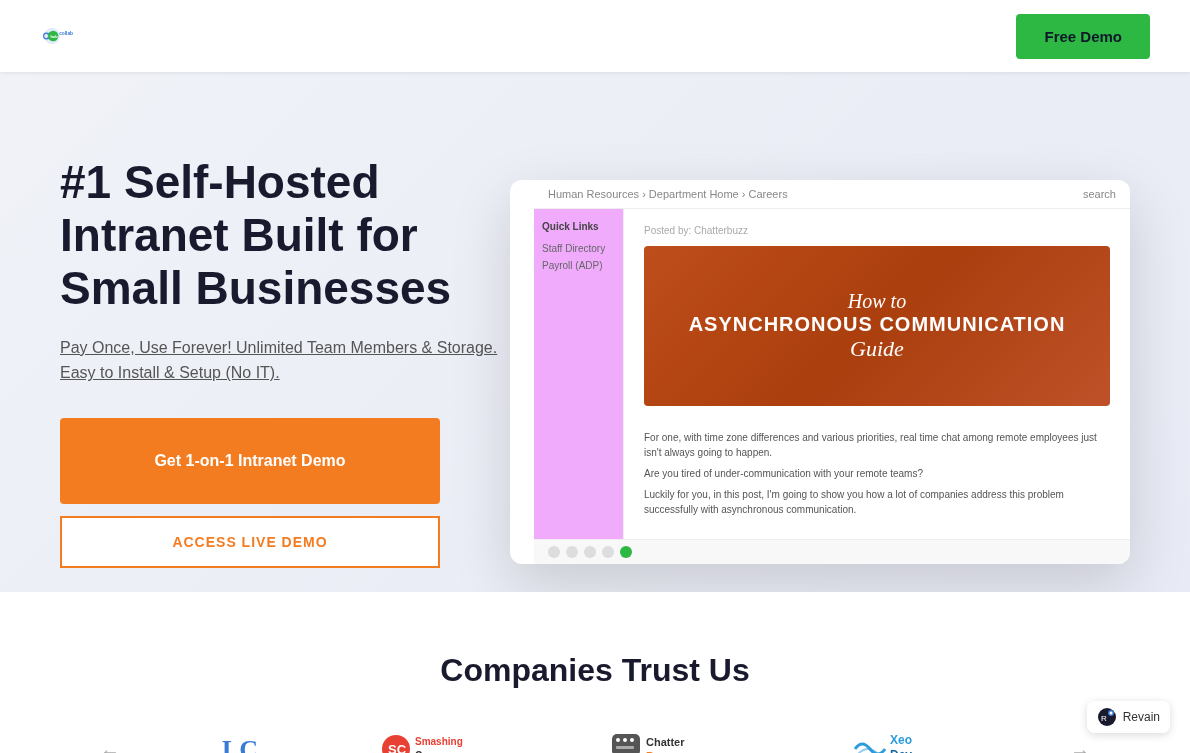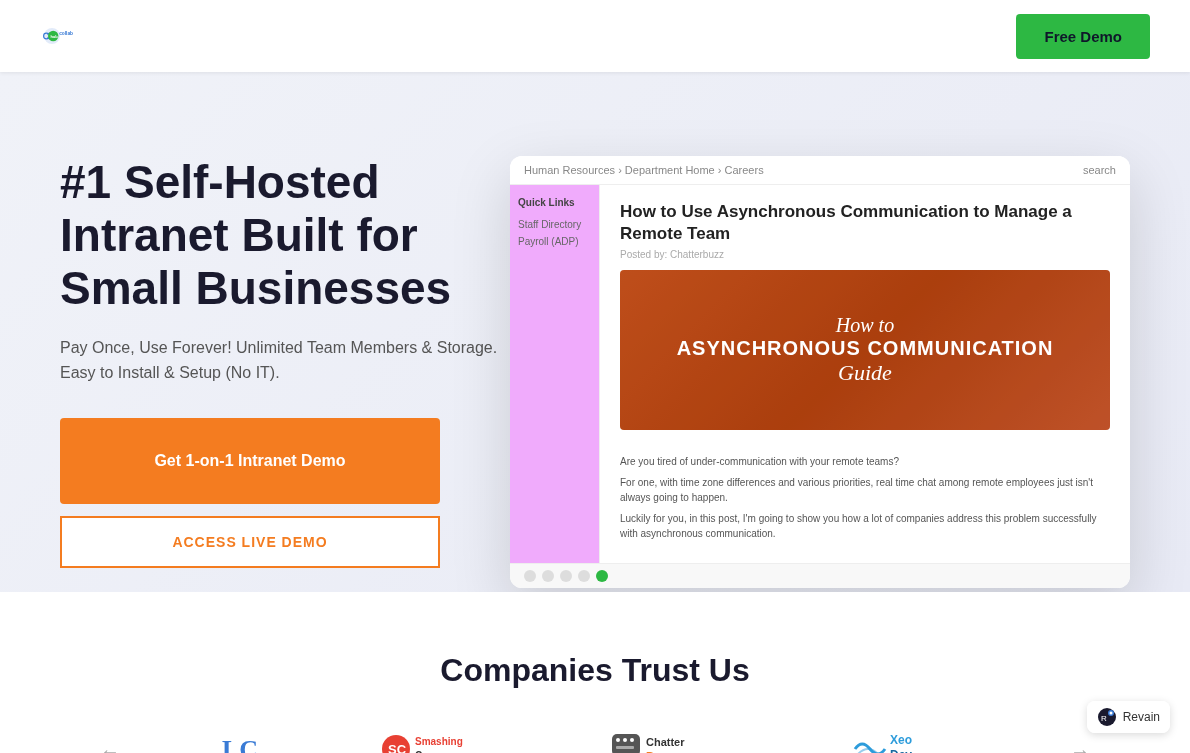--- a/index.html
+++ b/index.html
@@ -51,20 +51,21 @@
       font-weight: 800;
       color: #1a1a2e;
       line-height: 1.15;
       margin-bottom: 20px;
     }
     .hero-subtitle {
       font-size: 16px;
       color: #555;
       line-height: 1.6;
       margin-bottom: 32px;
+      text-decoration: underline;
     }
     .btn-demo-primary {
       display: block;
       width: 100%;
       max-width: 380px;
       background: #f47c20;
       color: #fff;
       border: none;
       padding: 34px 24px;
       font-size: 16px;
@@ -105,20 +106,21 @@
     
     .hero-screenshot {
       width: 620px;
       min-width: 620px;
       background: #fff;
       border-radius: 12px;
       box-shadow: 0 20px 60px rgba(0,0,0,0.15);
       overflow: hidden;
       position: relative;
       margin-bottom: -20px;
+      padding-left: 24px;
     }
     .screenshot-topbar {
       background: #fff;
       border-bottom: 1px solid #eee;
       padding: 8px 14px;
       display: flex;
       align-items: center;
       gap: 10px;
       font-size: 11px;
       color: #888;
@@ -257,30 +259,29 @@
       <span class="ss-breadcrumb">Human Resources  ›  Department Home  ›  Careers</span>
       <span class="ss-search">search</span>
     </div>
     <div class="screenshot-body">
       <div class="ss-sidebar">
         <div class="ss-sidebar-title">Quick Links</div>
         <div class="ss-sidebar-item">Staff Directory</div>
         <div class="ss-sidebar-item">Payroll (ADP)</div>
       </div>
       <div class="ss-main">
-        <div class="ss-article-title">How to Use Asynchronous Communication to Manage a Remote Team</div>
         <div class="ss-byline">Posted by: Chatterbuzz</div>
         <div class="ss-image">
           <div class="ss-img-overlay"></div>
           <span class="ss-img-text1">How to</span>
           <span class="ss-img-text2">ASYNCHRONOUS COMMUNICATION</span>
           <span class="ss-img-text3">Guide</span>
         </div>
+        <p class="ss-para">For one, with time zone differences and various priorities, real time chat among remote employees just isn't always going to happen.</p>
         <p class="ss-para">Are you tired of under-communication with your remote teams?</p>
-        <p class="ss-para">For one, with time zone differences and various priorities, real time chat among remote employees just isn't always going to happen.</p>
         <p class="ss-para">Luckily for you, in this post, I'm going to show you how a lot of companies address this problem successfully with asynchronous communication.</p>
       </div>
     </div>
     <div class="screenshot-controls">
       <div class="ctrl-dot"></div>
       <div class="ctrl-dot"></div>
       <div class="ctrl-dot"></div>
       <div class="ctrl-dot"></div>
       <div class="ctrl-dot green"></div>
     </div>

